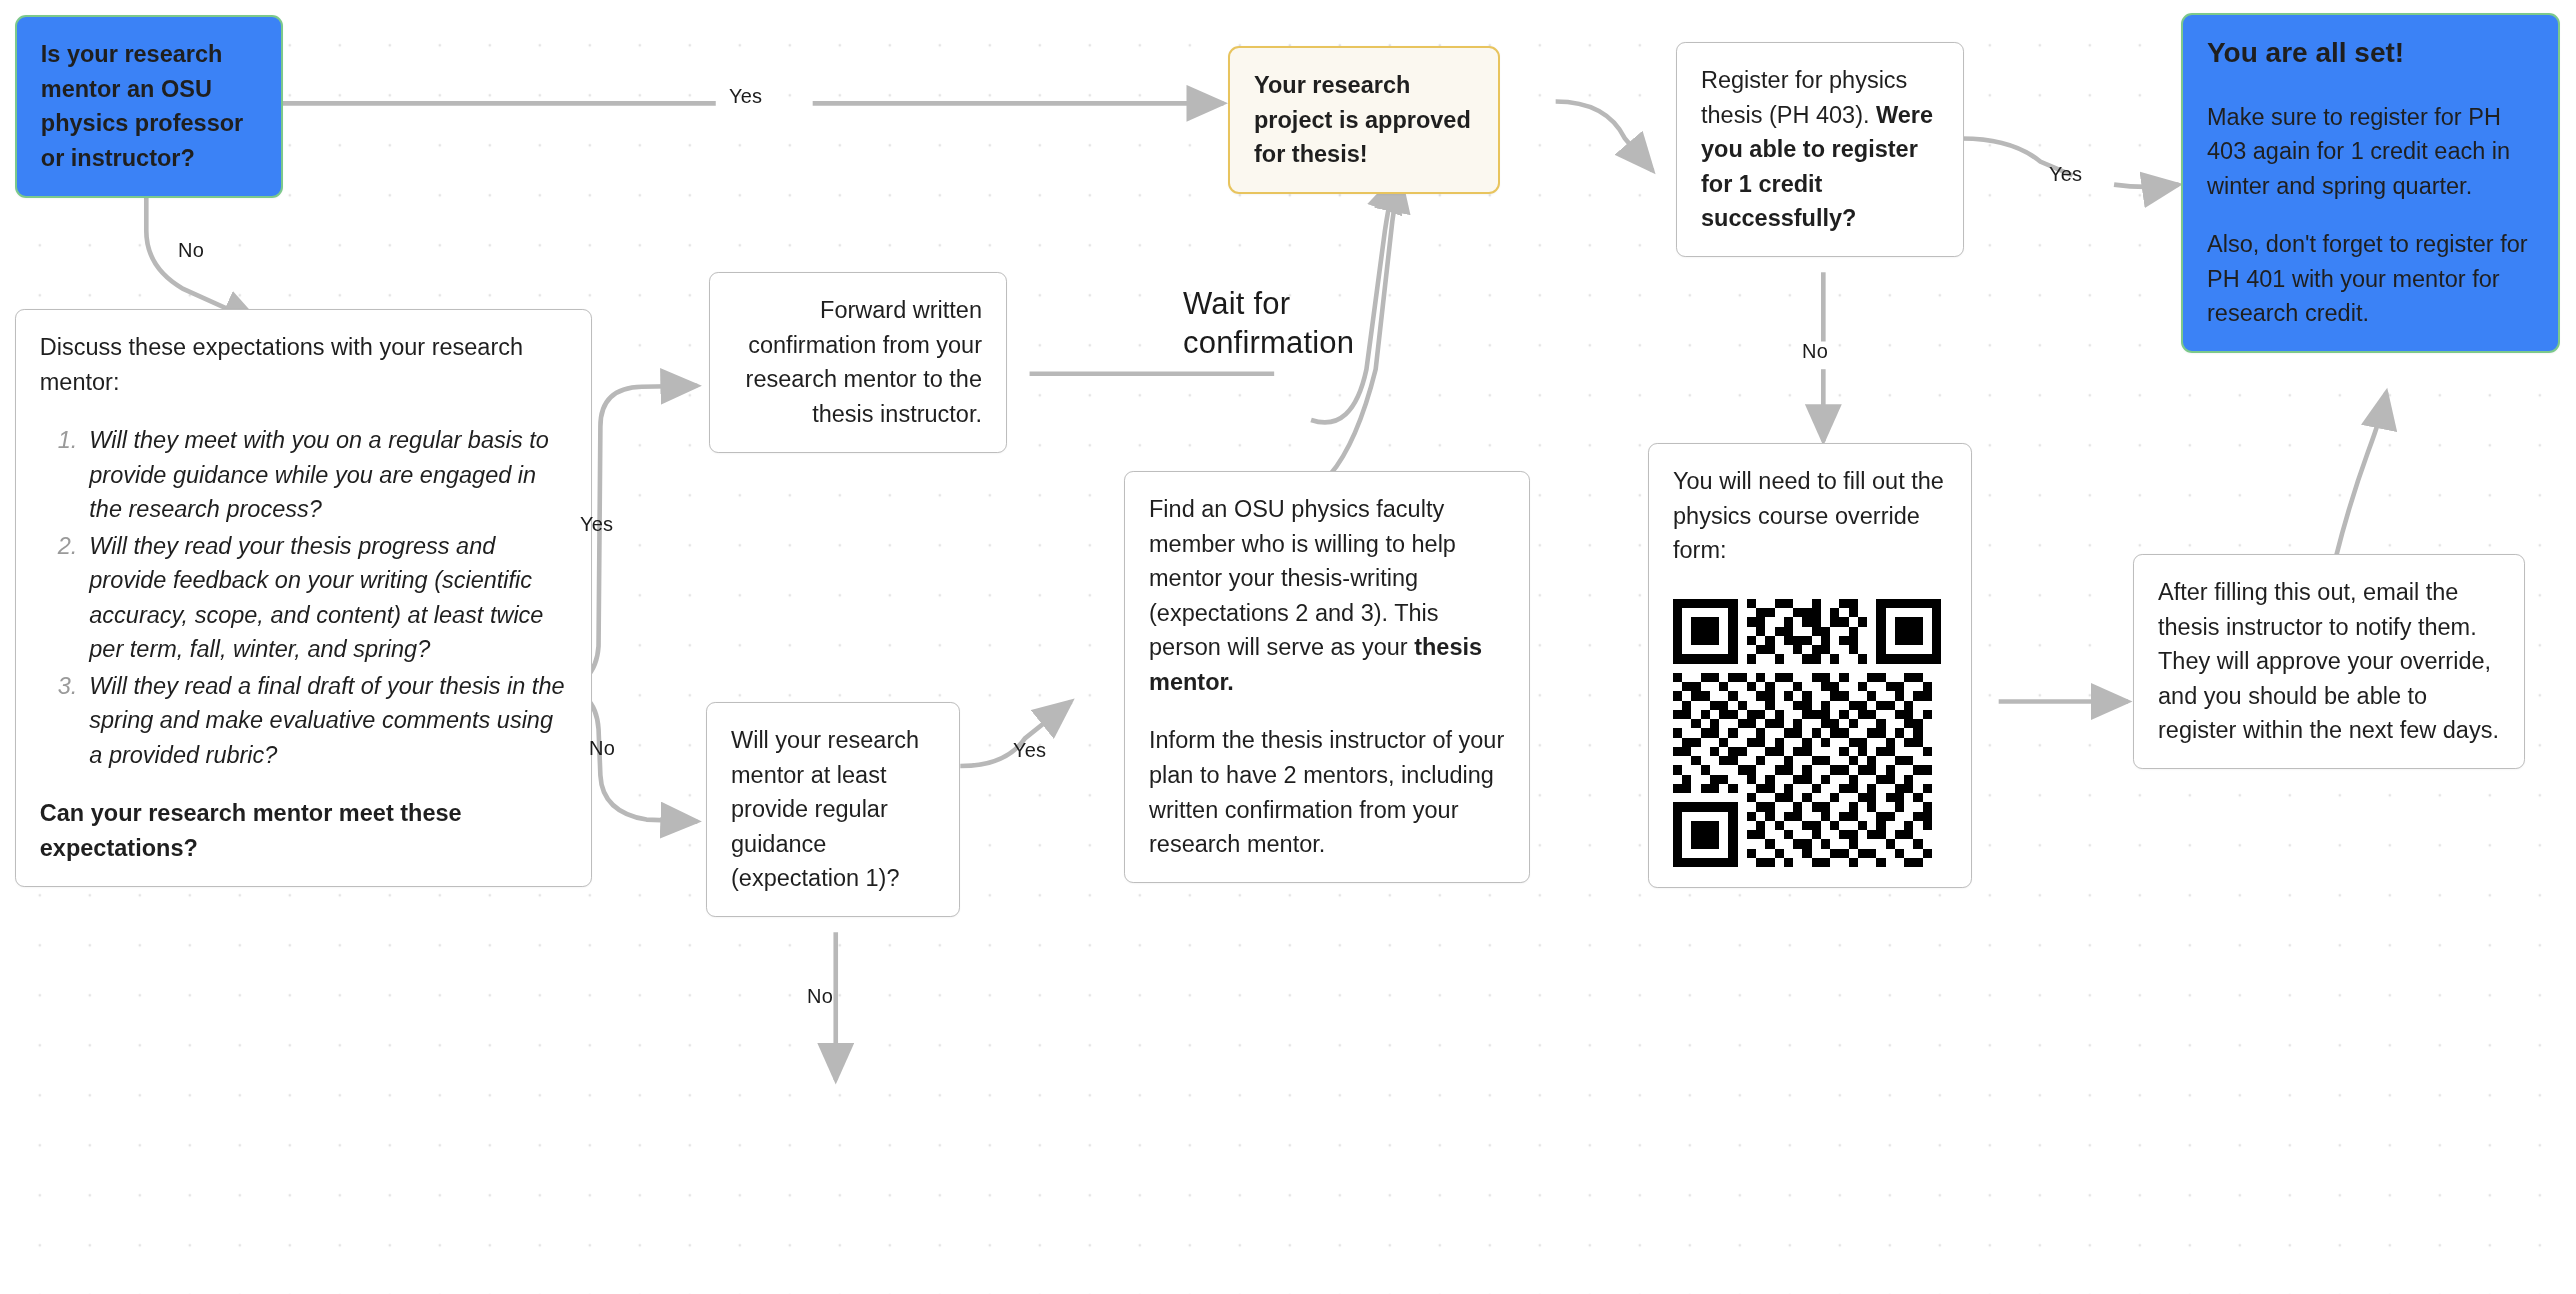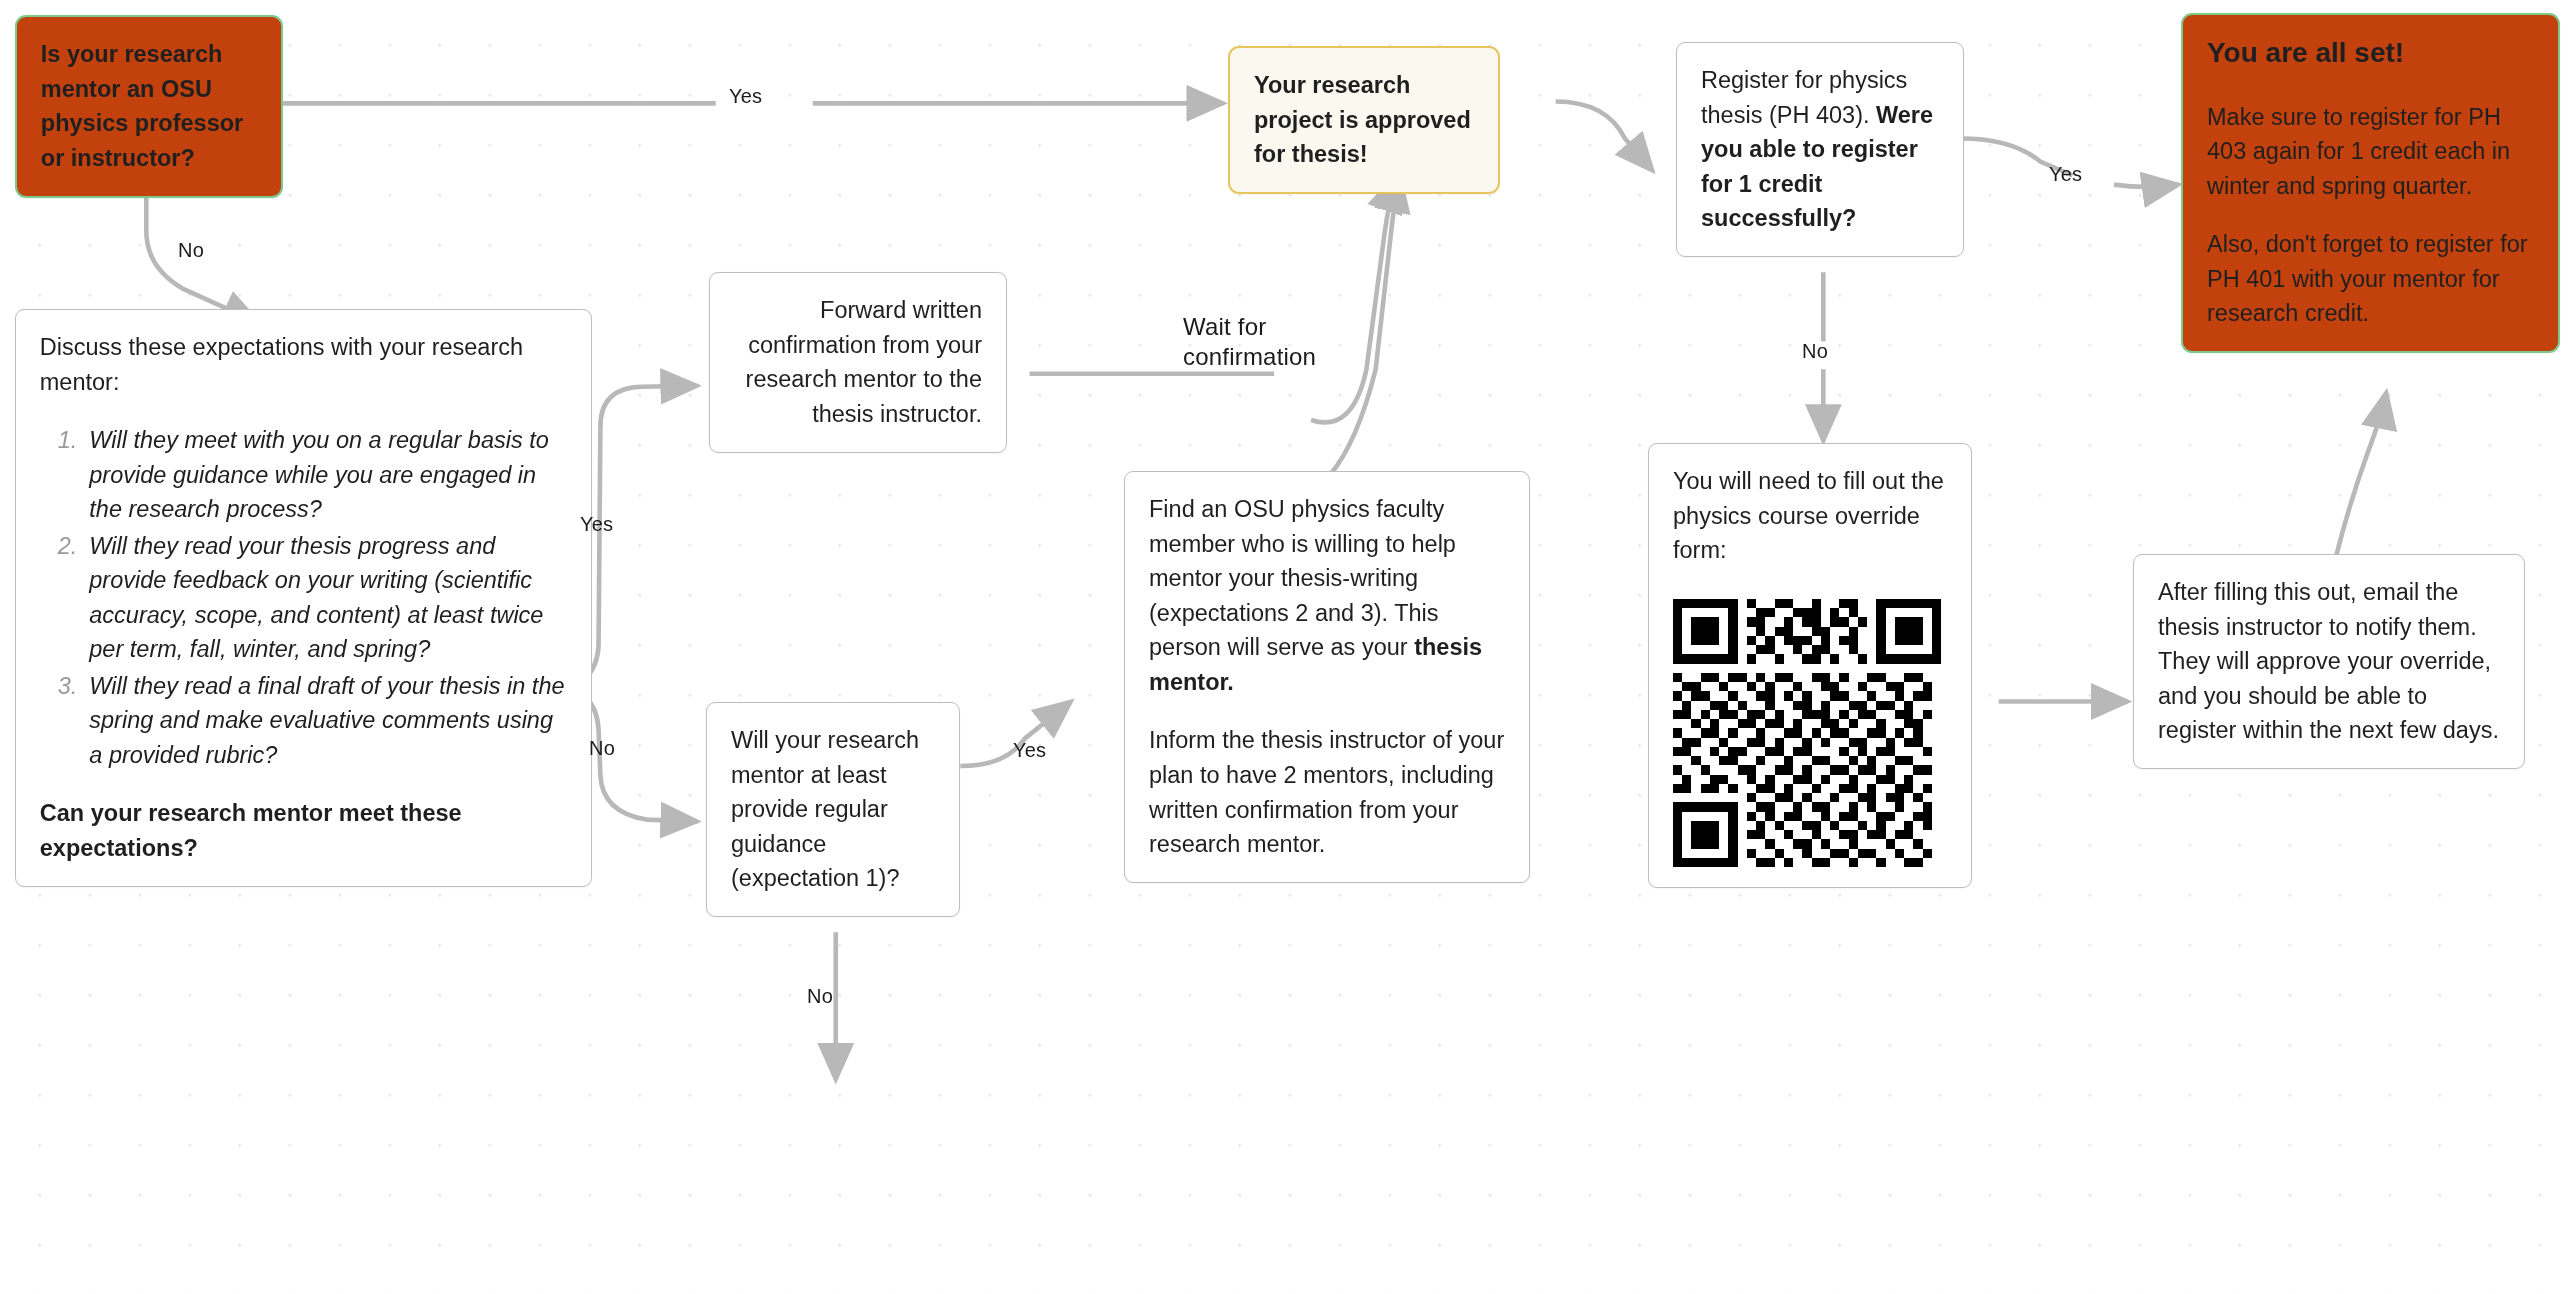--- a/index.html
+++ b/index.html
@@ -38,21 +38,21 @@
     border-radius: 9.2px;
     padding: 20.3px 24px;
     font-size: 23.5px;
     line-height: 1.47;
     color: #1f1f1f;
     box-shadow: 0 0.9px 1.8px rgba(0,0,0,0.04);
   }
   .node p { margin: 0 0 0 0; }
   .node p + p { margin-top: 24px; }
   .node.green {
-    background: #c2410c;
+    background: #3b82f6;
     border: 2.8px solid #7cc98b;
     border-radius: 11px;
   }
   .node.yellow {
     background: #fbf8f0;
     border: 2.8px solid #e8c45e;
     border-radius: 11px;
   }
   .node.red {
     background: #fdeeee;
@@ -414,19 +414,19 @@
     <p>Make sure to register for PH 403 again for 1 credit each in winter and spring quarter.</p>
     <p>Also, don't forget to register for PH 401 with your mentor for research credit.</p>
   </div>
 
   <div class="edge-label" style="left:729px; top:85px;">Yes</div>
   <div class="edge-label" style="left:178px; top:239px;">No</div>
   <div class="edge-label" style="left:580px; top:513px;">Yes</div>
   <div class="edge-label" style="left:589px; top:737px;">No</div>
   <div class="edge-label" style="left:1013px; top:739px;">Yes</div>
   <div class="edge-label" style="left:807px; top:985px;">No</div>
-  <div class="edge-label" style="left:1183px; top:312px; font-size:24px; line-height:1.25;">Wait for
+  <div class="edge-label" style="left:1183px; top:285px; font-size:31px; line-height:1.25;">Wait for
 confirmation</div>
   <div class="edge-label" style="left:2049px; top:163px;">Yes</div>
   <div class="edge-label" style="left:1802px; top:340px;">No</div>
 
 </div>
 
 
 </body></html>

